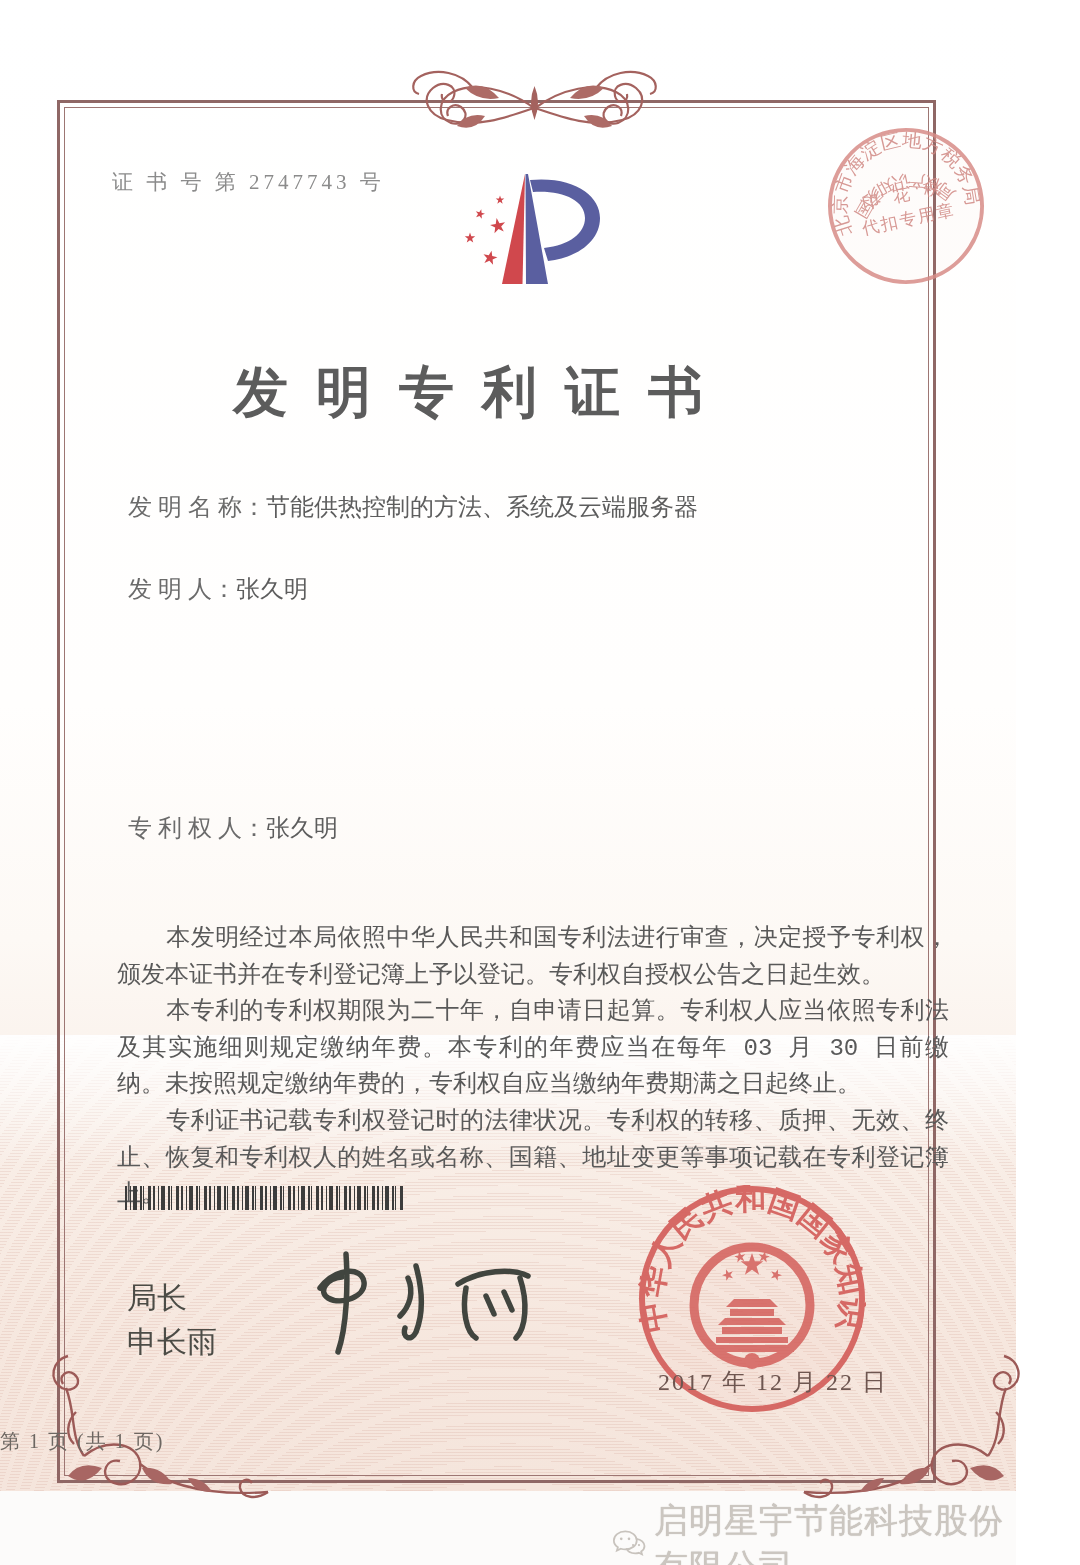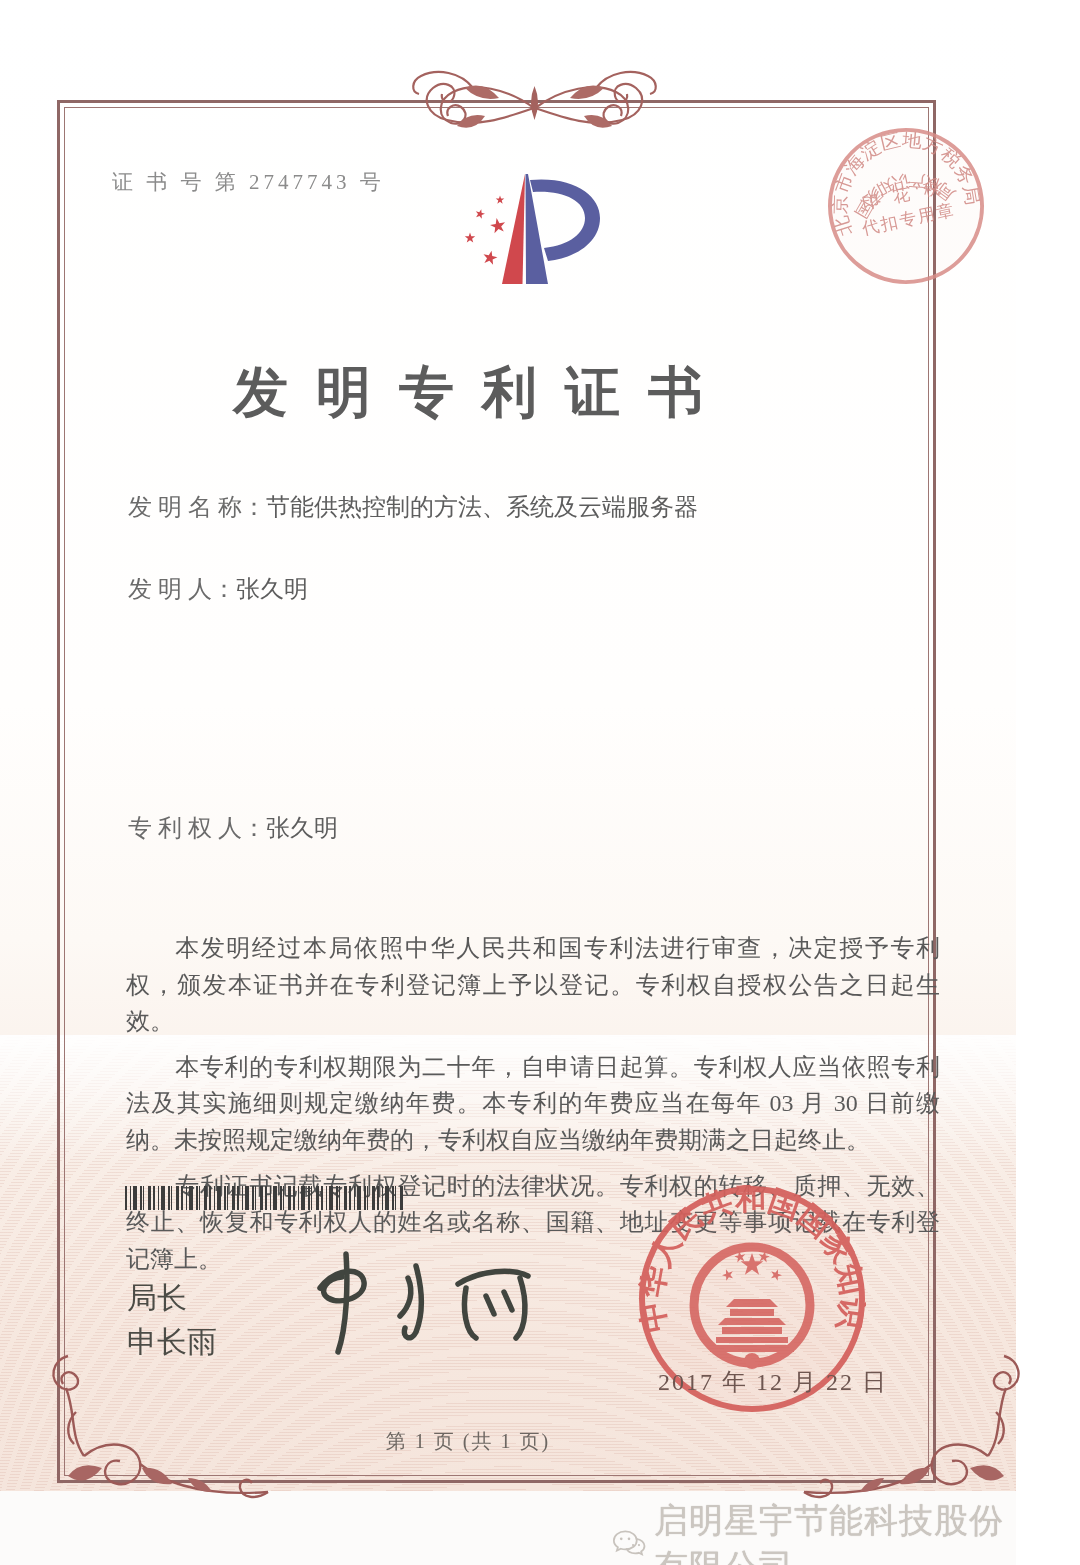--- a/index.html
+++ b/index.html
@@ -21,36 +21,36 @@
   .cert-no{position:absolute;left:112px;top:168px;font-size:21px;letter-spacing:4px;color:#8b8b8b;}
   .logo{position:absolute;left:440px;top:166px;}
   .tax-seal{position:absolute;left:826px;top:126px;opacity:.85;transform:rotate(-12deg);}
   .title{position:absolute;left:0;right:80px;top:332px;text-align:center;
          font-size:55px;font-weight:600;color:#5c5c5c;letter-spacing:28px;padding-left:28px;margin-top:24px;}
   .field{position:absolute;left:128px;font-size:24px;color:#6b6b6b;white-space:nowrap;margin-top:17px;}
   .field .val{color:#5d5d5d;}
   .f0{top:474px}.f1{top:556px}.f2{top:636px}.f3{top:715px}.f4{top:795px}.f5{top:873px}
   .body-text{position:absolute;left:117px;top:921px;width:832px;
              font-size:24px;line-height:36.6px;color:#595959;text-align:justify;word-break:break-all;}
-  .body-text p{margin:9px;text-indent:2.05em;}
+  .body-text p{margin:0;text-indent:2.05em;font-family:Liberation Mono, monospace;}
   .barcode{position:absolute;left:125px;top:1186px;width:280px;height:24px;
            background:repeating-linear-gradient(90deg,
              #3c3c3c 0 2px,transparent 2px 5px,
              #3c3c3c 5px 6px,transparent 6px 8px,
              #3c3c3c 8px 12px,transparent 12px 15px,
              #3c3c3c 15px 17px,transparent 17px 18px,
              #3c3c3c 18px 19px,transparent 19px 23px,
              #3c3c3c 23px 26px,transparent 26px 28px);}
   .director{position:absolute;left:127px;top:1276px;font-size:30px;color:#4c4c46;
             font-family:"Liberation Sans","DejaVu Sans",sans-serif;line-height:44px;}
   .signature{position:absolute;left:290px;top:1244px;}
   .big-seal{position:absolute;left:638px;top:1185px;opacity:.93;}
   .issue-date{position:absolute;left:658px;top:1366px;font-size:24px;color:#6e5650;
               letter-spacing:2px;z-index:6;white-space:nowrap;}
-  .page-footer{position:absolute;left:0;right:80px;top:1428px;text-align:center;
+  .page-footer{position:absolute;left:0;right:80px;top:1428px;text-align:left;
                font-size:20px;color:#6d6762;letter-spacing:2px;}
   .watermark{position:absolute;left:612px;top:1498px;display:flex;align-items:center;gap:8px;z-index:7;}
   .watermark .wm-text{font-family:"Liberation Sans","DejaVu Sans",sans-serif;
         font-size:34px;color:#cbc6c0;letter-spacing:1px;text-shadow:0 0 1px #b9b4ae;}
   svg text{font-family:"Liberation Serif","DejaVu Serif",serif;}
 </style>
 </head>
 <body>
 
 <div class="page">

